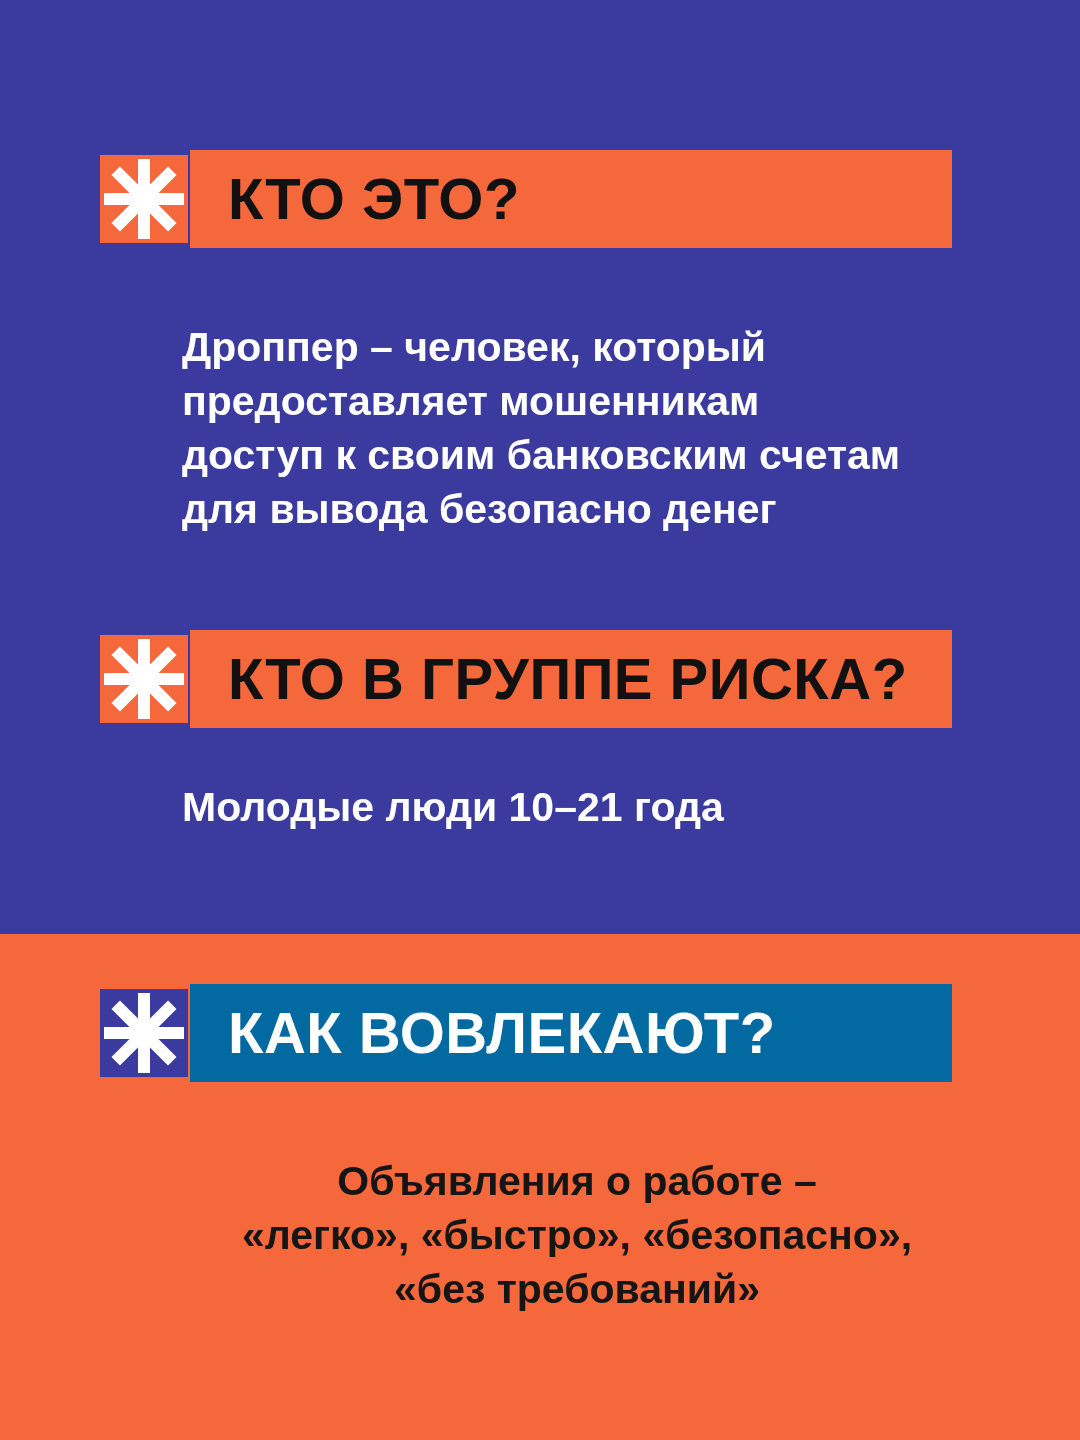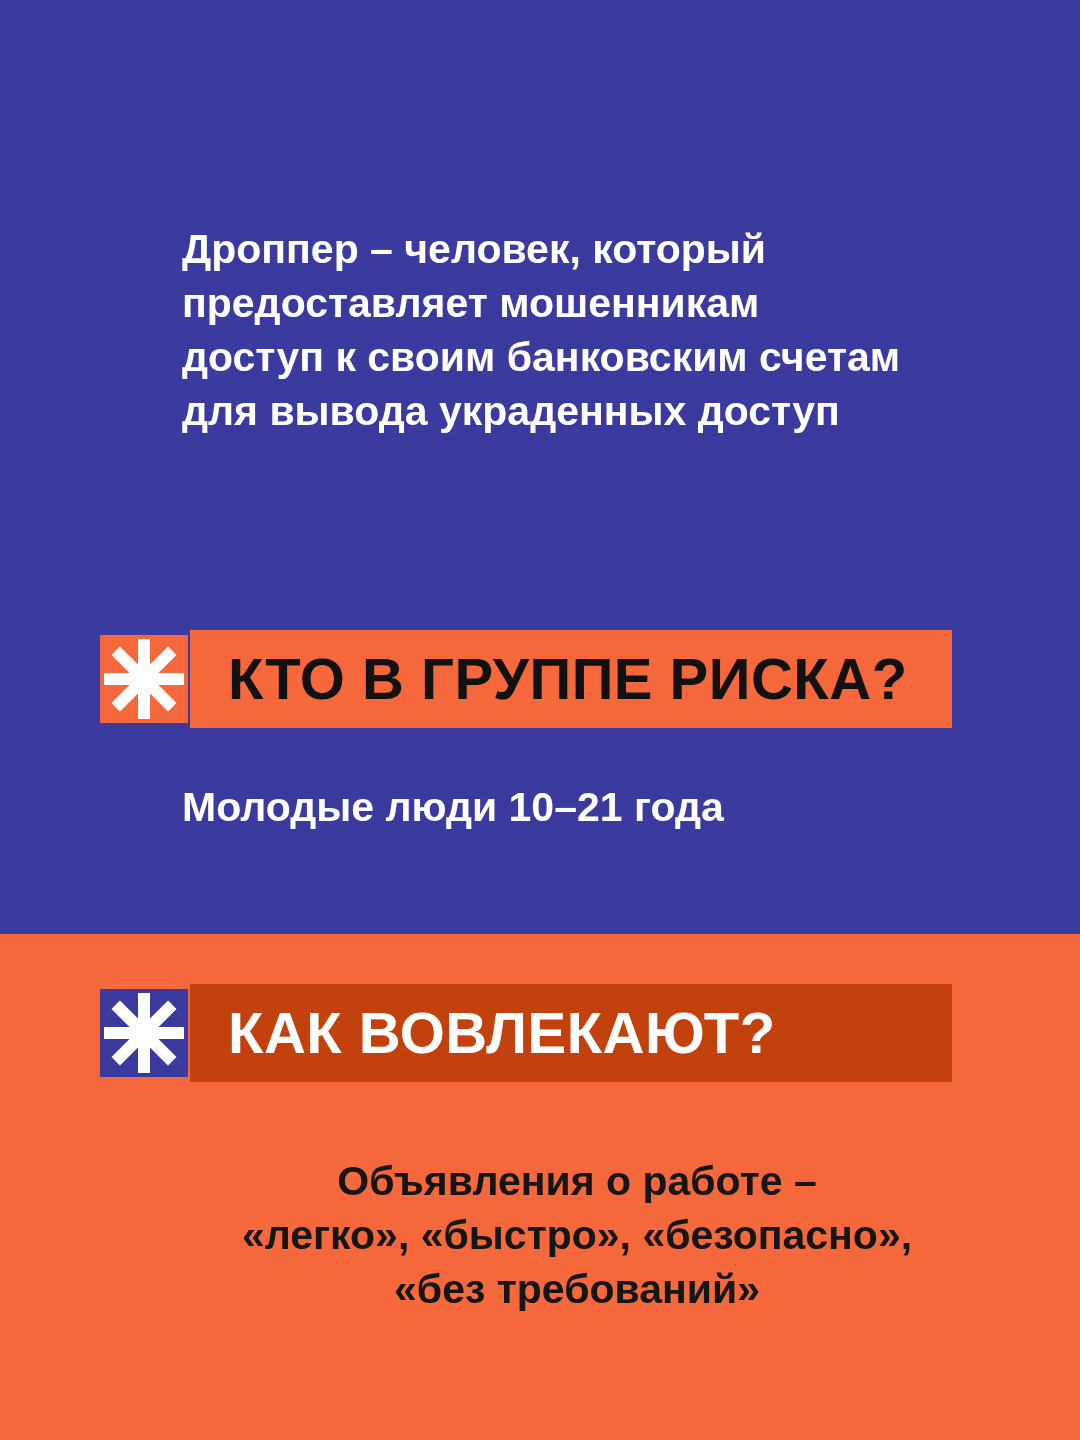--- a/index.html
+++ b/index.html
@@ -59,21 +59,21 @@
   .header-bar {
     position: absolute;
     left: 110px;
     top: 0;
     right: 0;
     height: 98px;
     display: flex;
     align-items: center;
   }
   .header-bar.orange { background: #f4683c; }
-  .header-bar.blue   { background: #c2410c; }
+  .header-bar.blue   { background: #0369a1; }
 
   .header-title {
     font-size: 58px;
     font-weight: 700;
     letter-spacing: 0.5px;
     line-height: 1;
     padding-left: 38px;
     white-space: nowrap;
   }
   .header-title.dark  { color: #111111; }
@@ -117,24 +117,40 @@
 </style>
 </head>
 <body>
 
 <div class="poster">
 
   <div class="band-top"></div>
   <div class="band-bottom"></div>
 
   <div class="section" id="section-1">
+    <div class="header-row">
+      <div class="header-bar orange">
+        <div class="header-title dark">КТО ЭТО?</div>
+      </div>
+      <div class="badge orange-bg">
+        <svg viewBox="0 0 88 88" xmlns="http://www.w3.org/2000/svg">
+          <g fill="#ffffff">
+            <rect x="38" y="4" width="12" height="80"></rect>
+            <rect x="4" y="38" width="80" height="12"></rect>
+            <rect x="38" y="4" width="12" height="80" transform="rotate(45 44 44)"></rect>
+            <rect x="4" y="38" width="80" height="12" transform="rotate(45 44 44)"></rect>
+            <circle cx="44" cy="44" r="14"></circle>
+          </g>
+        </svg>
+      </div>
+    </div>
     <div class="body-text light mt-big"><span class="term">Дроппер</span><span> – человек, который
 предоставляет мошенникам
 доступ к своим банковским счетам
-для вывода украденных доступ</span></div>
+для вывода безопасно денег</span></div>
   </div>
 
   <div class="section" id="section-2">
     <div class="header-row">
       <div class="header-bar orange">
         <div class="header-title dark">КТО В ГРУППЕ РИСКА?</div>
       </div>
       <div class="badge orange-bg">
         <svg viewBox="0 0 88 88" xmlns="http://www.w3.org/2000/svg">
           <g fill="#ffffff">

